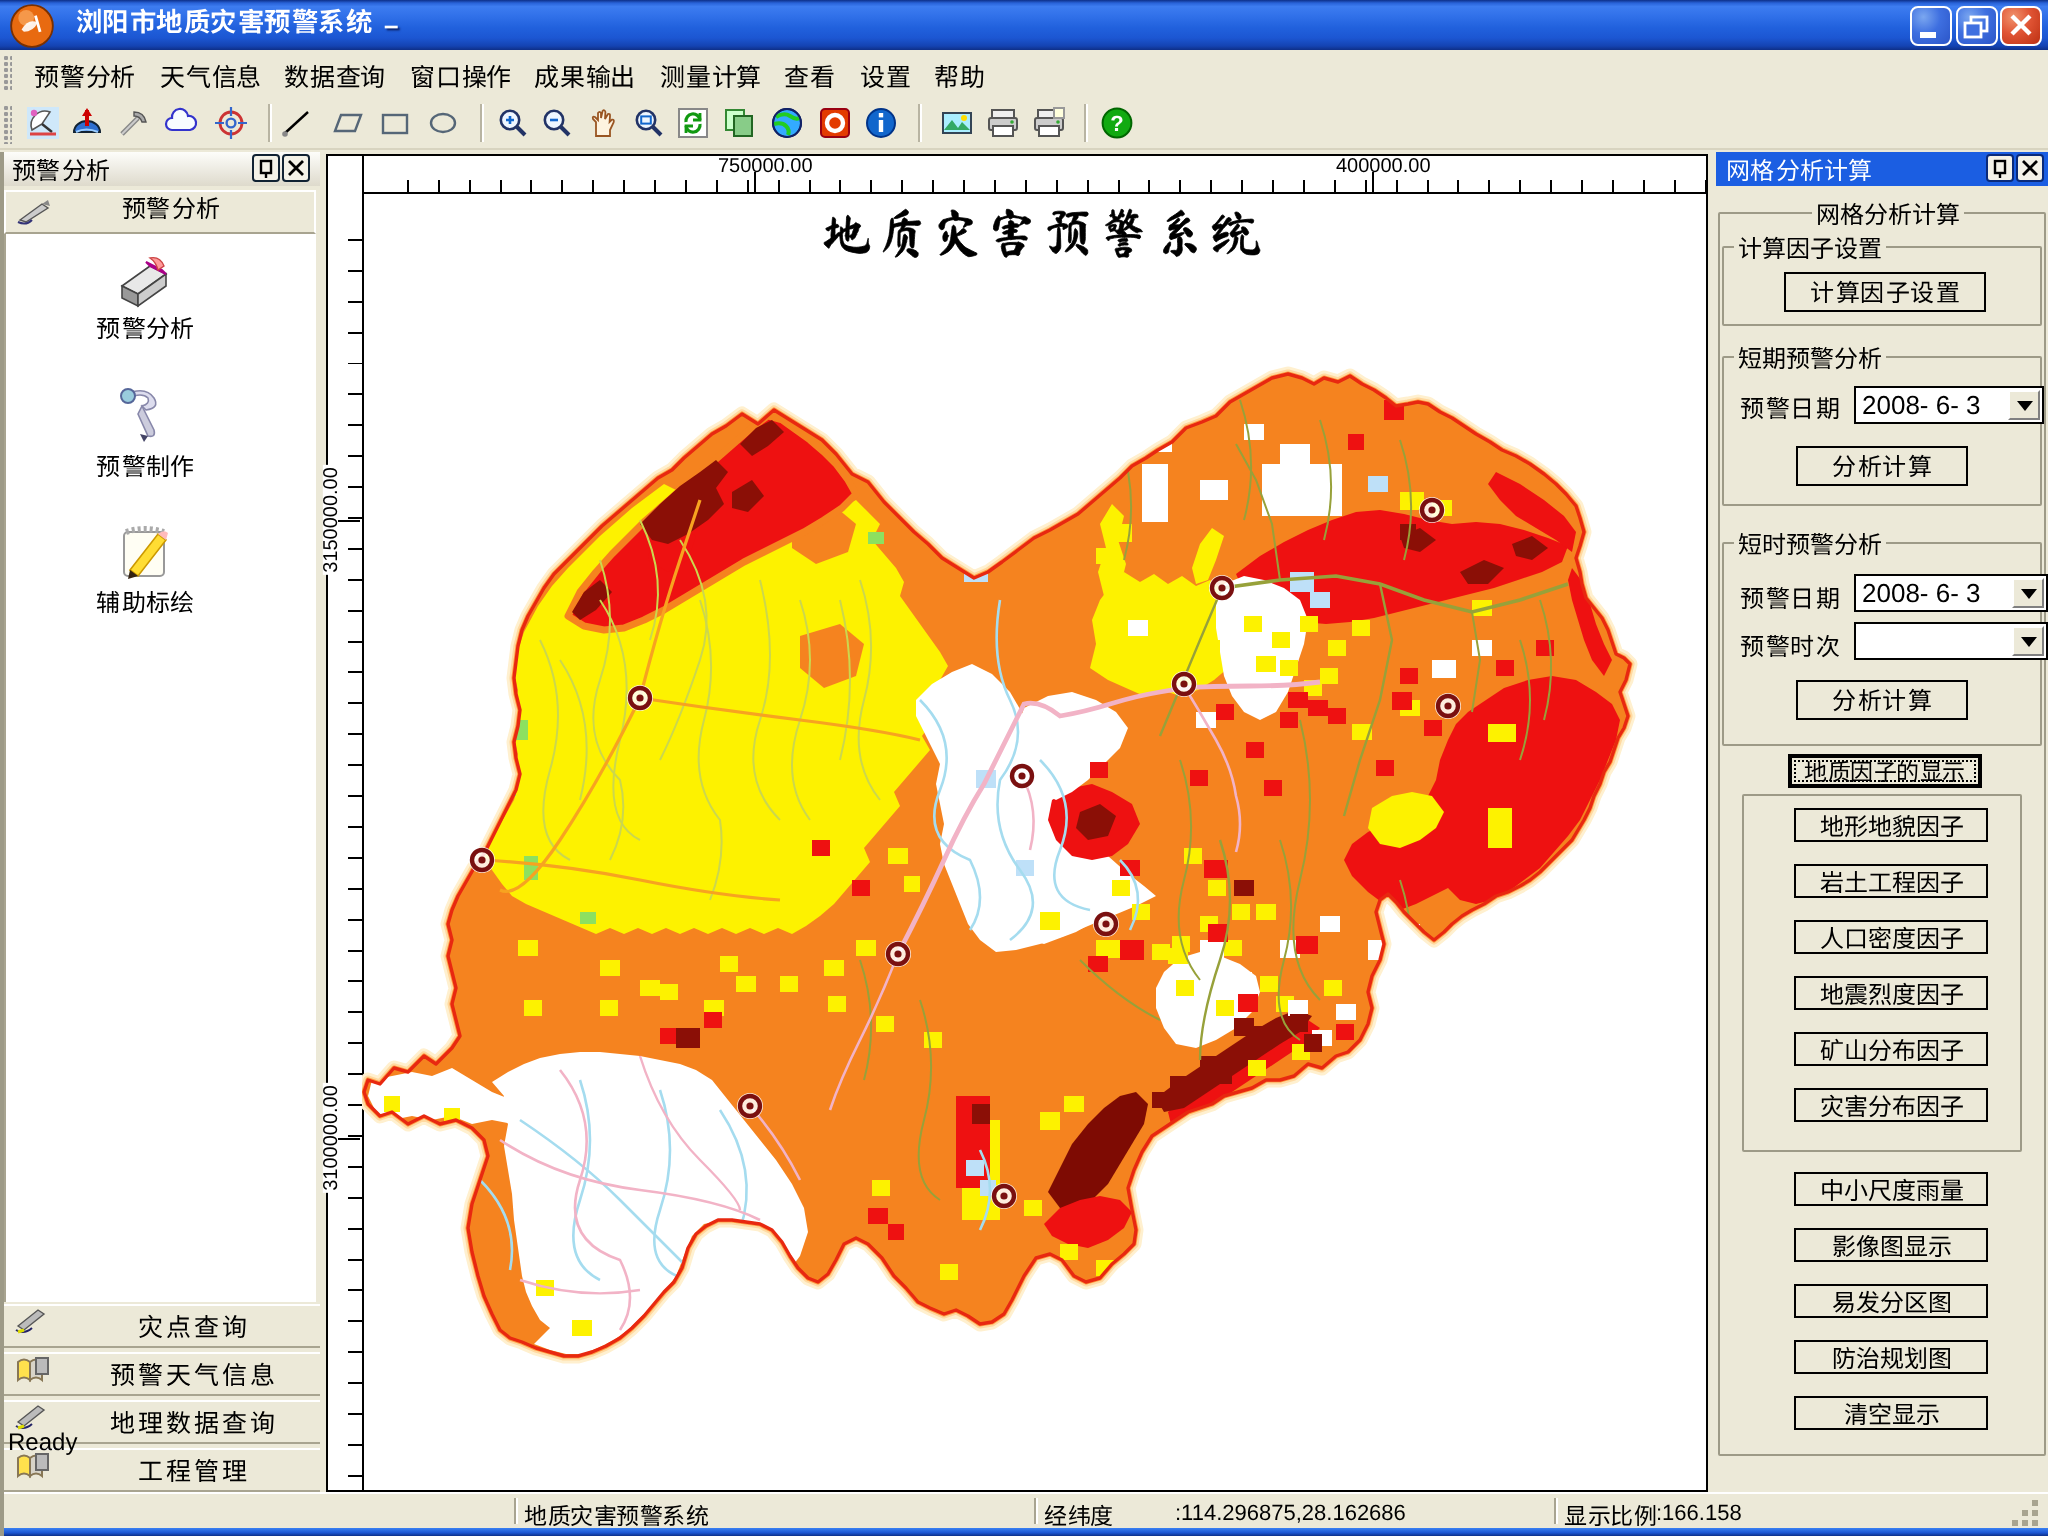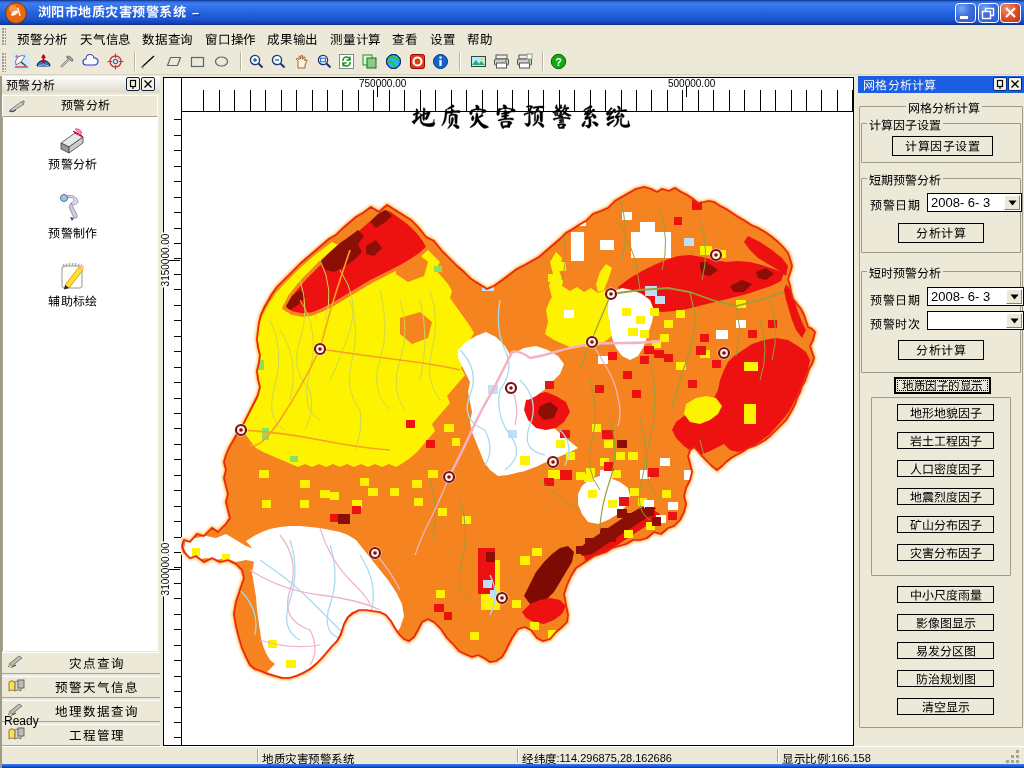--- a/index.html
+++ b/index.html
@@ -24,21 +24,21 @@
 .glabel{position:absolute;background:#ece9d8;padding:0 2px}
 .xbtn{position:absolute;border:1px solid #000;background:#ece9d8;display:flex;align-items:center;justify-content:center}
 .combo{position:absolute;background:#fff;border:1.2px solid #000;display:flex;align-items:center}
 .carr{position:absolute;right:1px;top:1px;bottom:1px;width:16px;background:#ece9d8;border:1px solid #fff;border-right-color:#808080;border-bottom-color:#808080;display:flex;align-items:center;justify-content:center}
 .lrow{position:absolute;left:0;width:100%;height:22px;background:#ece9d8;border-top:1px solid #fff;border-bottom:1px solid #a8a490;display:flex;align-items:center}
 #statusbar{left:0;top:746px;width:1024px;height:18px;background:#ece9d8;border-top:1px solid #fff}
 .ssep{position:absolute;top:749px;width:2px;height:13px;border-left:1px solid #a8a490;border-right:1px solid #fff}
 #winbottom{left:0;top:764px;width:1024px;height:4px;background:linear-gradient(180deg,#3a81f3,#1c56d2 60%,#0d2f88)}
 #winleft{left:0;top:76px;width:2px;height:692px;background:#9d9a87}
 #mapframe{left:163px;top:77px;width:691px;height:669px;background:#fff;border:1px solid #000}
-#hruler{position:absolute;left:17px;top:0;right:0;height:34px;border-left:1px solid #000;border-bottom:1px solid #000;
+#hruler{position:absolute;left:17px;top:0;right:0;height:19px;border-left:1px solid #000;border-bottom:1px solid #000;
  background:repeating-linear-gradient(90deg,transparent 0 14.45px,#000 14.45px 15.45px) 7px 0/100% 100% no-repeat}
 #hruler .cover{position:absolute;left:0;top:0;width:100%;height:12px;background:#fff}
 #vruler{position:absolute;left:0;top:19px;width:18px;bottom:0;border-right:1px solid #000;
  background:repeating-linear-gradient(180deg,transparent 0 14.45px,#000 14.45px 15.45px) 0 8px/100% 100% no-repeat}
 #vruler .cover{position:absolute;left:0;top:0;width:10px;height:100%;background:#fff}
 .rlab{position:absolute;font:10px/1 "Liberation Sans",sans-serif;background:#fff;padding:0 1px}
 </style></head><body>
 <svg width="0" height="0" style="position:absolute">
     <defs>
       <path id="B6d4f" d="M167 32V188H193V32ZM208 8V212C208 216 206 217 203 217C200 217 189 217 178 217C182 224 186 236 186 243C204 243 216 242 224 238C232 234 234 226 234 212V8ZM7 96C19 106 34 120 41 129L60 110C53 101 37 88 25 79ZM12 218 37 234C47 211 58 184 66 160L44 144C34 171 21 200 12 218ZM15 30C26 41 40 55 45 65L66 48V74H119C116 89 114 104 110 118C103 107 96 96 88 86L67 100C78 116 90 134 100 151C90 178 75 201 54 217C60 222 70 234 74 239C92 224 106 204 116 181C124 196 130 209 134 220L158 204C152 188 142 168 130 148C137 126 142 100 146 74H159V47H114L130 40C126 31 118 18 112 8L88 18C92 27 99 38 102 47H66V48C59 38 46 25 35 15Z"></path>
@@ -1171,21 +1171,21 @@
 <div class="abs" style="left:522px;top:750px"><span class="cj" style="color:#000;fill:#000">
       <svg viewBox="0 0 250 250" width="11.5" height="11.5">
         <use href="#R7ecf"></use>
       </svg>
       <svg viewBox="0 0 250 250" width="11.5" height="11.5">
         <use href="#R7eac"></use>
       </svg>
       <svg viewBox="0 0 250 250" width="11.5" height="11.5">
         <use href="#R5ea6"></use>
       </svg>
-      <i style="font:11px/1 'Liberation Sans',sans-serif;">:114.296875,28.162686</i>
+      <i style="font:11px/1 'Liberation Sans',sans-serif;margin-left:31px;">:114.296875,28.162686</i>
     </span></div>
 <div class="abs" style="left:782px;top:750px"><span class="cj" style="color:#000;fill:#000">
       <svg viewBox="0 0 250 250" width="11.5" height="11.5">
         <use href="#R663e"></use>
       </svg>
       <svg viewBox="0 0 250 250" width="11.5" height="11.5">
         <use href="#R793a"></use>
       </svg>
       <svg viewBox="0 0 250 250" width="11.5" height="11.5">
         <use href="#R6bd4"></use>
@@ -1207,21 +1207,21 @@
       <rect x="7" y="12" width="3" height="3"></rect>
       <rect x="2" y="12" width="3" height="3"></rect>
     </g>
   </svg>
 <div class="abs" id="winbottom"></div>
 <div class="abs" id="winleft"></div>
 <div class="abs" id="mapframe">
     <div id="hruler">
       <div class="cover"></div>
       <div class="rlab" style="left:176px;top:1px">750000.00</div>
-      <div class="rlab" style="left:485px;top:1px">500000.00</div>
+      <div class="rlab" style="left:485px;top:1px">400000.00</div>
       <div class="abs" style="left:195px;top:8px;width:1px;height:11px;background:#000"></div>
       <div class="abs" style="left:504px;top:8px;width:1px;height:11px;background:#000"></div>
     </div>
     <div id="vruler">
       <div class="cover"></div>
       <div class="rlab" style="left:-25px;top:158px;transform:rotate(-90deg);transform-origin:center">3150000.00</div>
       <div class="rlab" style="left:-25px;top:467px;transform:rotate(-90deg);transform-origin:center">3100000.00</div>
       <div class="abs" style="left:5px;top:163px;width:11px;height:1px;background:#000"></div>
       <div class="abs" style="left:5px;top:472px;width:11px;height:1px;background:#000"></div>
     </div>

